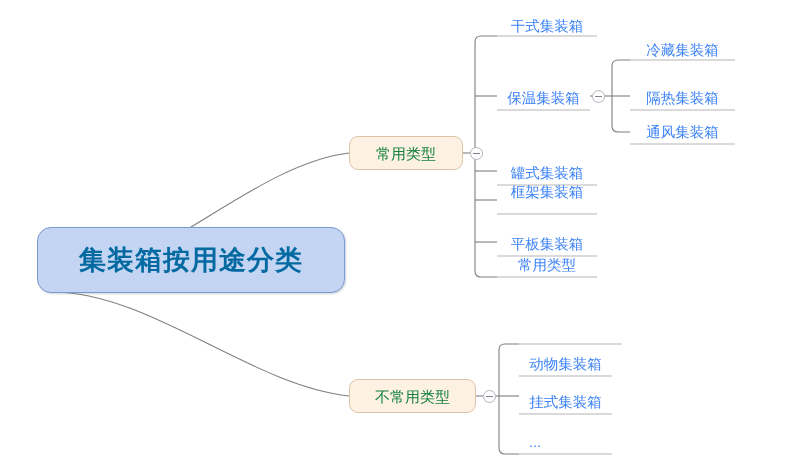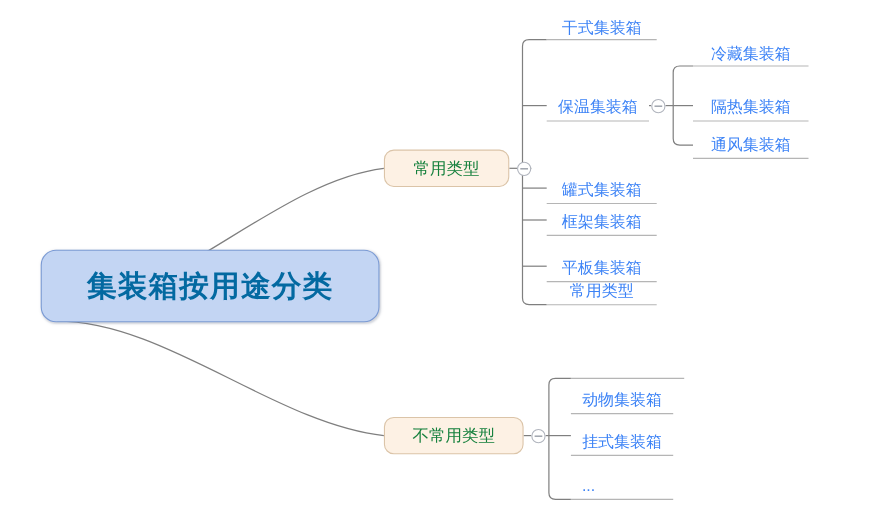--- a/index.html
+++ b/index.html
@@ -185,21 +185,21 @@
 
   <div class="leaf" style="left:497px; top:86px; width:93px; height:24px;">
     <span class="leaf-label">保温集装箱</span>
   </div>
   <div class="toggle" style="left:592px; top:90px;"></div>
 
   <div class="leaf" style="left:497px; top:161px; width:100px; height:24px;">
     <span class="leaf-label">罐式集装箱</span>
   </div>
 
-  <div class="leaf" style="left:497px; top:190px; width:100px; height:24px;">
+  <div class="leaf" style="left:497px; top:180px; width:100px; height:24px;">
     <span class="leaf-label">框架集装箱</span>
   </div>
 
   <div class="leaf" style="left:497px; top:232px; width:100px; height:24px;">
     <span class="leaf-label">平板集装箱</span>
   </div>
 
   <div class="leaf" style="left:497px; top:253px; width:100px; height:24px;">
     <span class="leaf-label">常用类型</span>
   </div>

